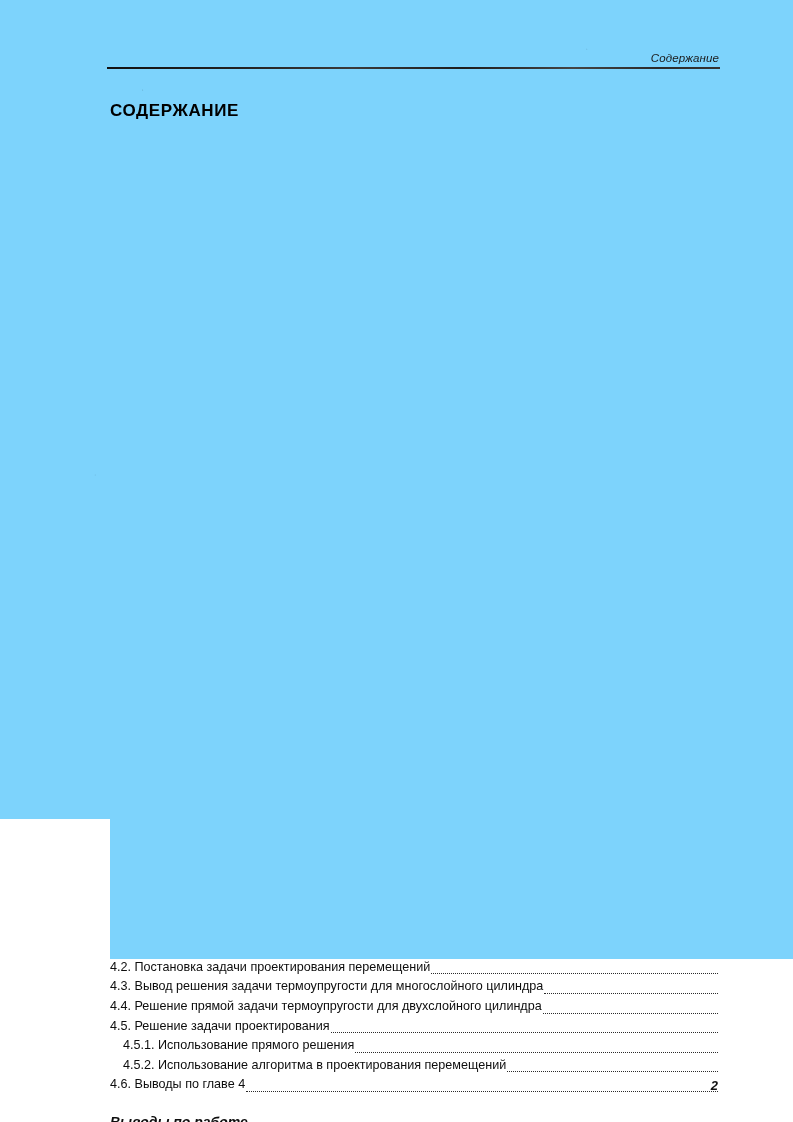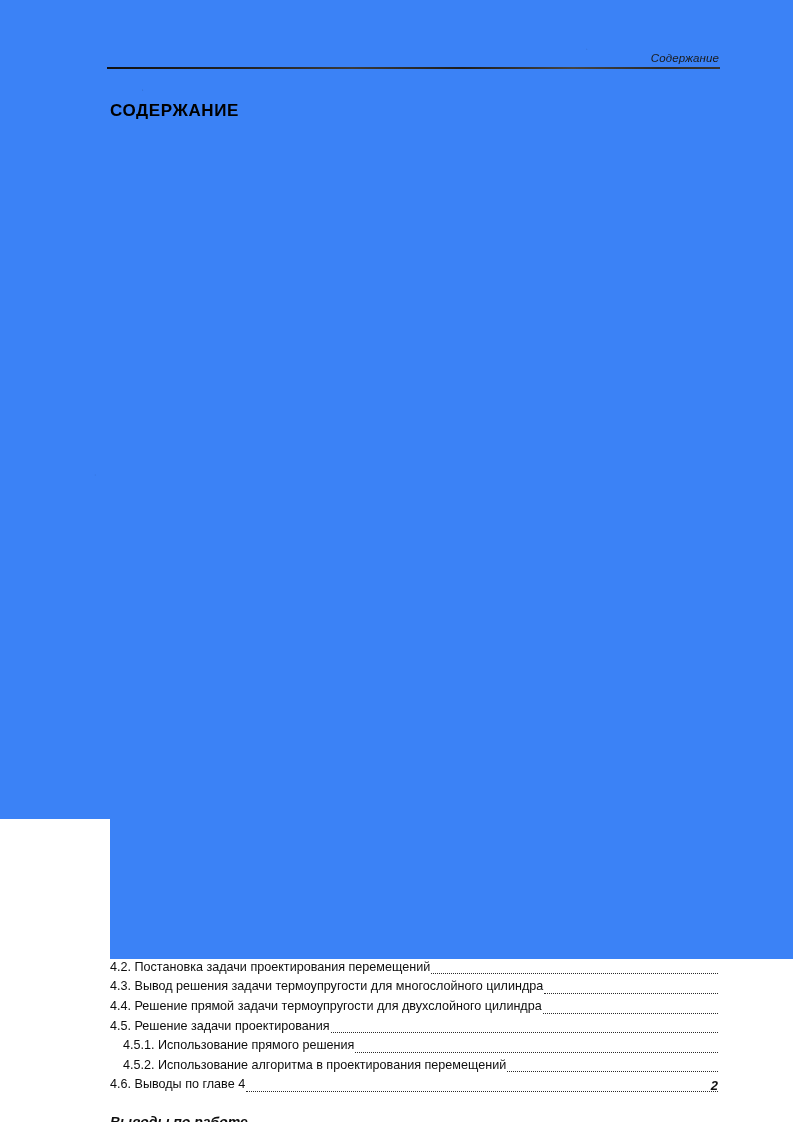--- a/index.html
+++ b/index.html
@@ -17,21 +17,21 @@
     overflow: hidden;
     -webkit-font-smoothing: antialiased;
   }
 
   
   .page {
     position: absolute;
     left: 0; top: 0;
     width: 793px;
     height: 819px;
-    background: #3b82f6;
+    background: #7dd3fc;
   }
 
   
   .scan-noise {
     position: absolute;
     left: 0; top: 0; right: 0; bottom: 0;
     pointer-events: none;
     opacity: .30;
     background-image:
       radial-gradient(circle at 18% 11%, rgba(0,0,0,.30) 0.5px, transparent 0.9px),

